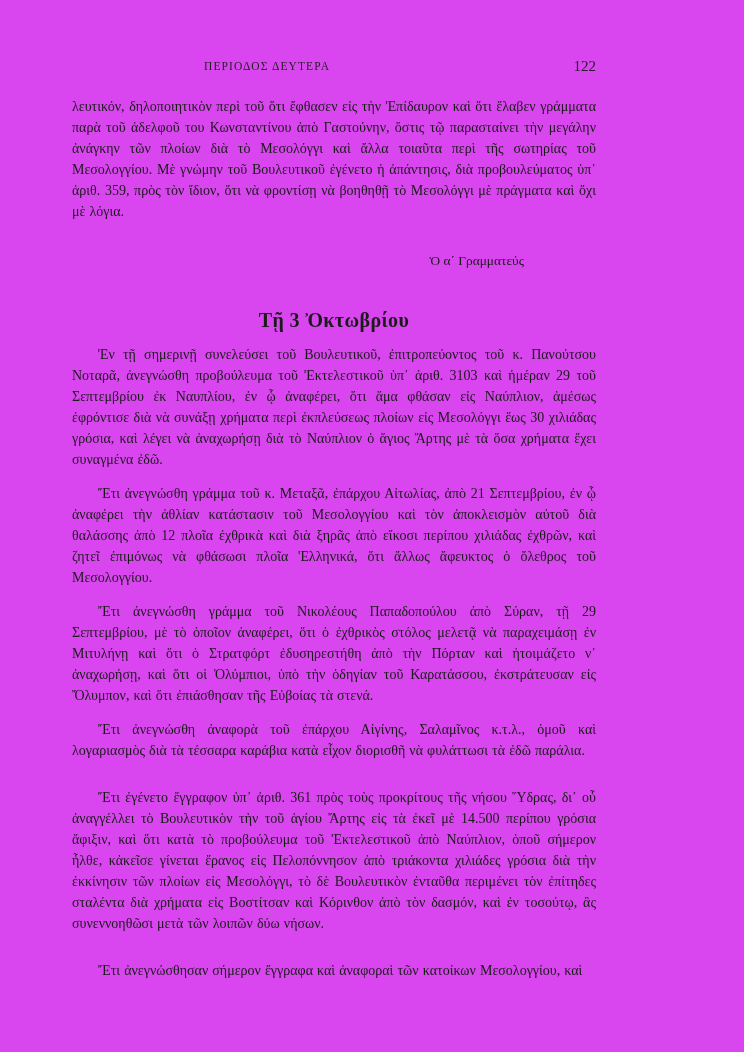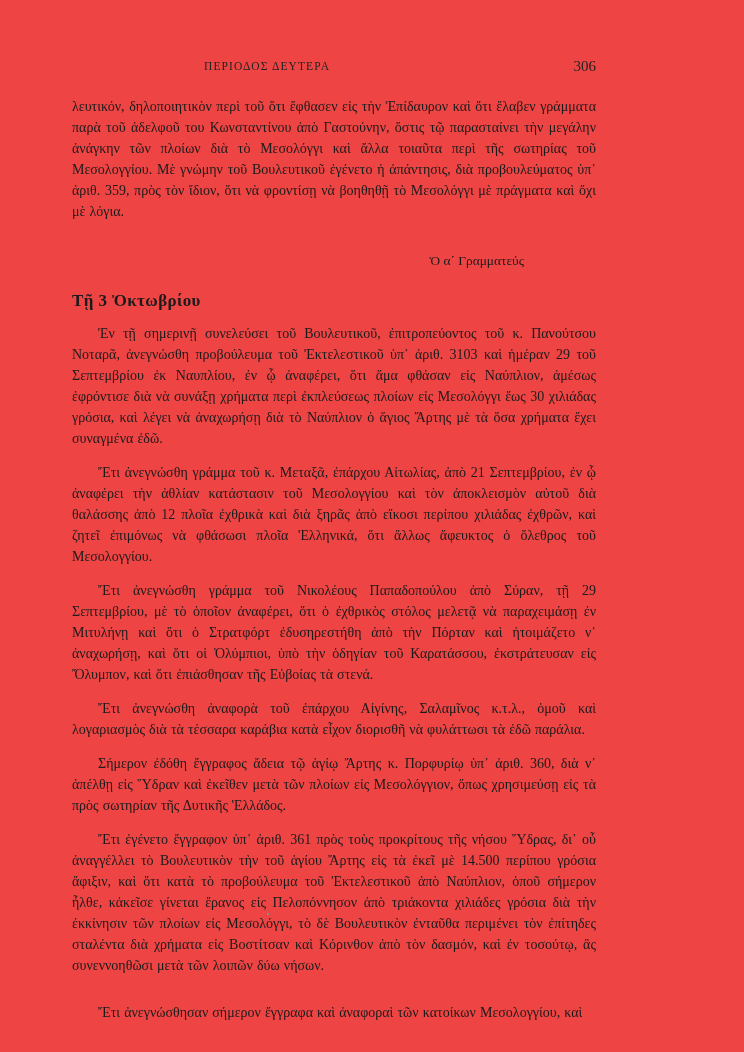--- a/index.html
+++ b/index.html
@@ -4,21 +4,21 @@
 <style>
   html, body {
     margin: 0;
     padding: 0;
     background: #ffffff;
   }
   .page {
     position: relative;
     width: 744px;
     height: 1052px;
-    background: #ef4444;
+    background: #d946ef;
     margin: 0 auto;
     overflow: hidden;
     font-family: "Liberation Serif", "DejaVu Serif", serif;
     color: #1b1b1b;
   }
   .content {
     position: absolute;
     left: 72px;
     top: 60px;
     width: 524px;
@@ -65,23 +65,24 @@
   .sig {
     margin-top: 28px;
     text-align: right;
     padding-right: 72px;
     font-size: 13.4px;
     line-height: 21px;
   }
   .sig div { white-space: nowrap; }
   
   .section-heading {
-    margin-top: 20px;
+    margin-top: 38px;
     margin-bottom: 12px;
-    font-size: 17px;
+    text-align: center;
+    font-size: 20px;
     font-weight: bold;
     letter-spacing: 0.4px;
   }
   .speck {
     position: absolute;
     left: 267px;
     top: 913px;
     width: 2px;
     height: 2px;
     background: #8a8a8a;
@@ -89,21 +90,21 @@
 </style>
 </head>
 <body>
 
 <div class="page">
 
   <div class="content">
 
     <div class="runhead">
       <div class="runhead-title">ΠΕΡΙΟΔΟΣ ΔΕΥΤΕΡΑ</div>
-      <div class="runhead-page">306</div>
+      <div class="runhead-page">122</div>
     </div>
 
     <p class="para noindent">λευτικόν, δηλοποιητικὸν περὶ τοῦ ὅτι ἔφθασεν εἰς τὴν Ἐπίδαυρον καὶ ὅτι ἔλαβεν γράμματα παρὰ τοῦ ἀδελφοῦ του Κωνσταντίνου ἀπὸ Γαστούνην, ὅστις τῷ παρασταίνει τὴν μεγάλην ἀνάγκην τῶν πλοίων διὰ τὸ Μεσολόγγι καὶ ἄλλα τοιαῦτα περὶ τῆς σωτηρίας τοῦ Μεσολογγίου. Μὲ γνώμην τοῦ Βουλευτικοῦ ἐγένετο ἡ ἀπάντησις, διὰ προβουλεύματος ὑπ᾿ ἀριθ. 359, πρὸς τὸν ἴδιον, ὅτι νὰ φροντίσῃ νὰ βοηθηθῇ τὸ Μεσολόγγι μὲ πράγματα καὶ ὄχι μὲ λόγια.</p>
 
     <div class="sig">
       <div>Ὁ α΄ Γραμματεύς</div>
     </div>
 
     <div class="section-heading">Τῇ 3 Ὀκτωβρίου</div>
 
@@ -112,21 +113,20 @@
 
     <p class="para">Ἔτι ἀνεγνώσθη γράμμα τοῦ κ. Μεταξᾶ, ἐπάρχου Αἰτωλίας, ἀπὸ 21 Σεπτεμβρίου, ἐν ᾧ ἀναφέρει τὴν ἀθλίαν κατάστασιν τοῦ Μεσολογγίου καὶ τὸν ἀποκλεισμὸν αὐτοῦ διὰ θαλάσσης ἀπὸ 12 πλοῖα ἐχθρικὰ καὶ διὰ ξηρᾶς ἀπὸ εἴκοσι περίπου χιλιάδας ἐχθρῶν, καὶ ζητεῖ ἐπιμόνως νὰ φθάσωσι πλοῖα Ἑλληνικά, ὅτι ἄλλως ἄφευκτος ὁ ὄλεθρος τοῦ Μεσολογγίου.</p>
     <div class="gap-md"></div>
 
     <p class="para">Ἔτι ἀνεγνώσθη γράμμα τοῦ Νικολέους Παπαδοπούλου ἀπὸ Σύραν, τῇ 29 Σεπτεμβρίου, μὲ τὸ ὁποῖον ἀναφέρει, ὅτι ὁ ἐχθρικὸς στόλος μελετᾷ νὰ παραχειμάσῃ ἐν Μιτυλήνῃ καὶ ὅτι ὁ Στρατφόρτ ἐδυσηρεστήθη ἀπὸ τὴν Πόρταν καὶ ἡτοιμάζετο ν᾿ ἀναχωρήσῃ, καὶ ὅτι οἱ Ὀλύμπιοι, ὑπὸ τὴν ὁδηγίαν τοῦ Καρατάσσου, ἐκστράτευσαν εἰς Ὄλυμπον, καὶ ὅτι ἐπιάσθησαν τῆς Εὐβοίας τὰ στενά.</p>
     <div class="gap-md"></div>
 
     <p class="para">Ἔτι ἀνεγνώσθη ἀναφορὰ τοῦ ἐπάρχου Αἰγίνης, Σαλαμῖνος κ.τ.λ., ὁμοῦ καὶ λογαριασμὸς διὰ τὰ τέσσαρα καράβια κατὰ εἶχον διορισθῆ νὰ φυλάττωσι τὰ ἐδῶ παράλια.</p>
     <div class="gap-md"></div>
 
-    <p class="para">Σήμερον ἐδόθη ἔγγραφος ἄδεια τῷ ἁγίῳ Ἄρτης κ. Πορφυρίῳ ὑπ᾿ ἀριθ. 360, διὰ ν᾿ ἀπέλθῃ εἰς Ὕδραν καὶ ἐκεῖθεν μετὰ τῶν πλοίων εἰς Μεσολόγγιον, ὅπως χρησιμεύσῃ εἰς τὰ πρὸς σωτηρίαν τῆς Δυτικῆς Ἑλλάδος.</p>
     <div class="gap-md"></div>
 
     <p class="para">Ἔτι ἐγένετο ἔγγραφον ὑπ᾿ ἀριθ. 361 πρὸς τοὺς προκρίτους τῆς νήσου Ὕδρας, δι᾿ οὗ ἀναγγέλλει τὸ Βουλευτικὸν τὴν τοῦ ἁγίου Ἄρτης εἰς τὰ ἐκεῖ μὲ 14.500 περίπου γρόσια ἄφιξιν, καὶ ὅτι κατὰ τὸ προβούλευμα τοῦ Ἐκτελεστικοῦ ἀπὸ Ναύπλιον, ὁποῦ σήμερον ἦλθε, κἀκεῖσε γίνεται ἔρανος εἰς Πελοπόννησον ἀπὸ τριάκοντα χιλιάδες γρόσια διὰ τὴν ἐκκίνησιν τῶν πλοίων εἰς Μεσολόγγι, τὸ δὲ Βουλευτικὸν ἐνταῦθα περιμένει τὸν ἐπίτηδες σταλέντα διὰ χρήματα εἰς Βοστίτσαν καὶ Κόρινθον ἀπὸ τὸν δασμόν, καὶ ἐν τοσούτῳ, ἂς συνεννοηθῶσι μετὰ τῶν λοιπῶν δύω νήσων.</p>
     <div class="gap-md"></div>
 
     <div class="gap-md"></div>
 
     <p class="para">Ἔτι ἀνεγνώσθησαν σήμερον ἔγγραφα καὶ ἀναφοραὶ τῶν κατοίκων Μεσολογγίου, καὶ</p>
 
   </div>

